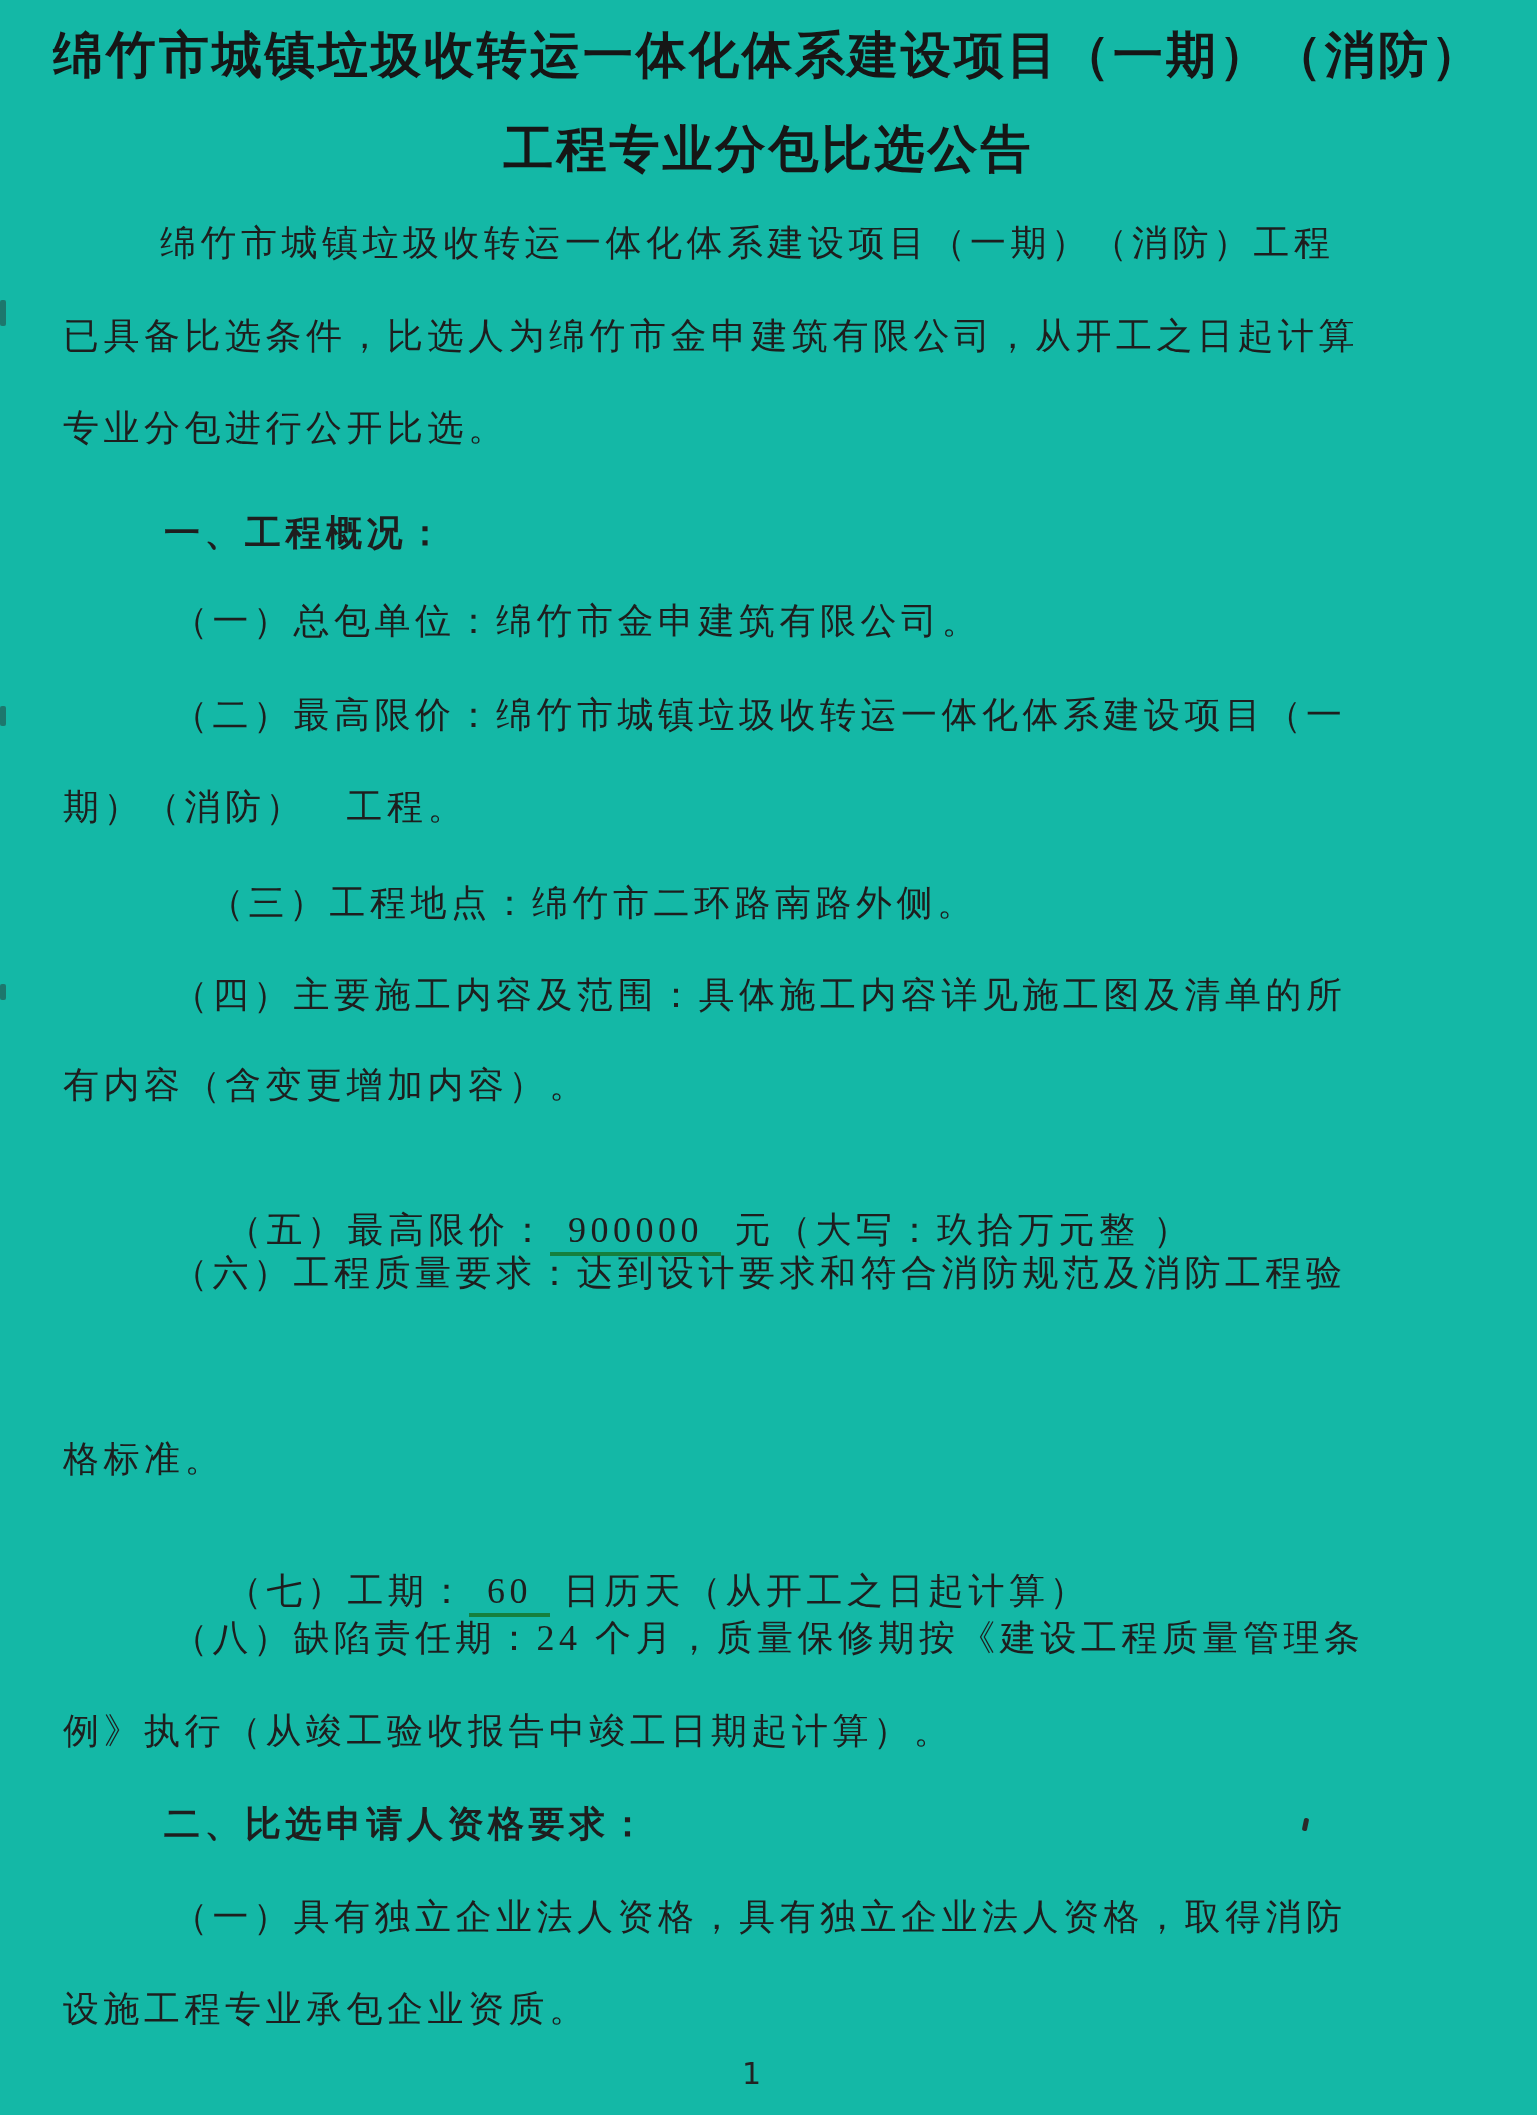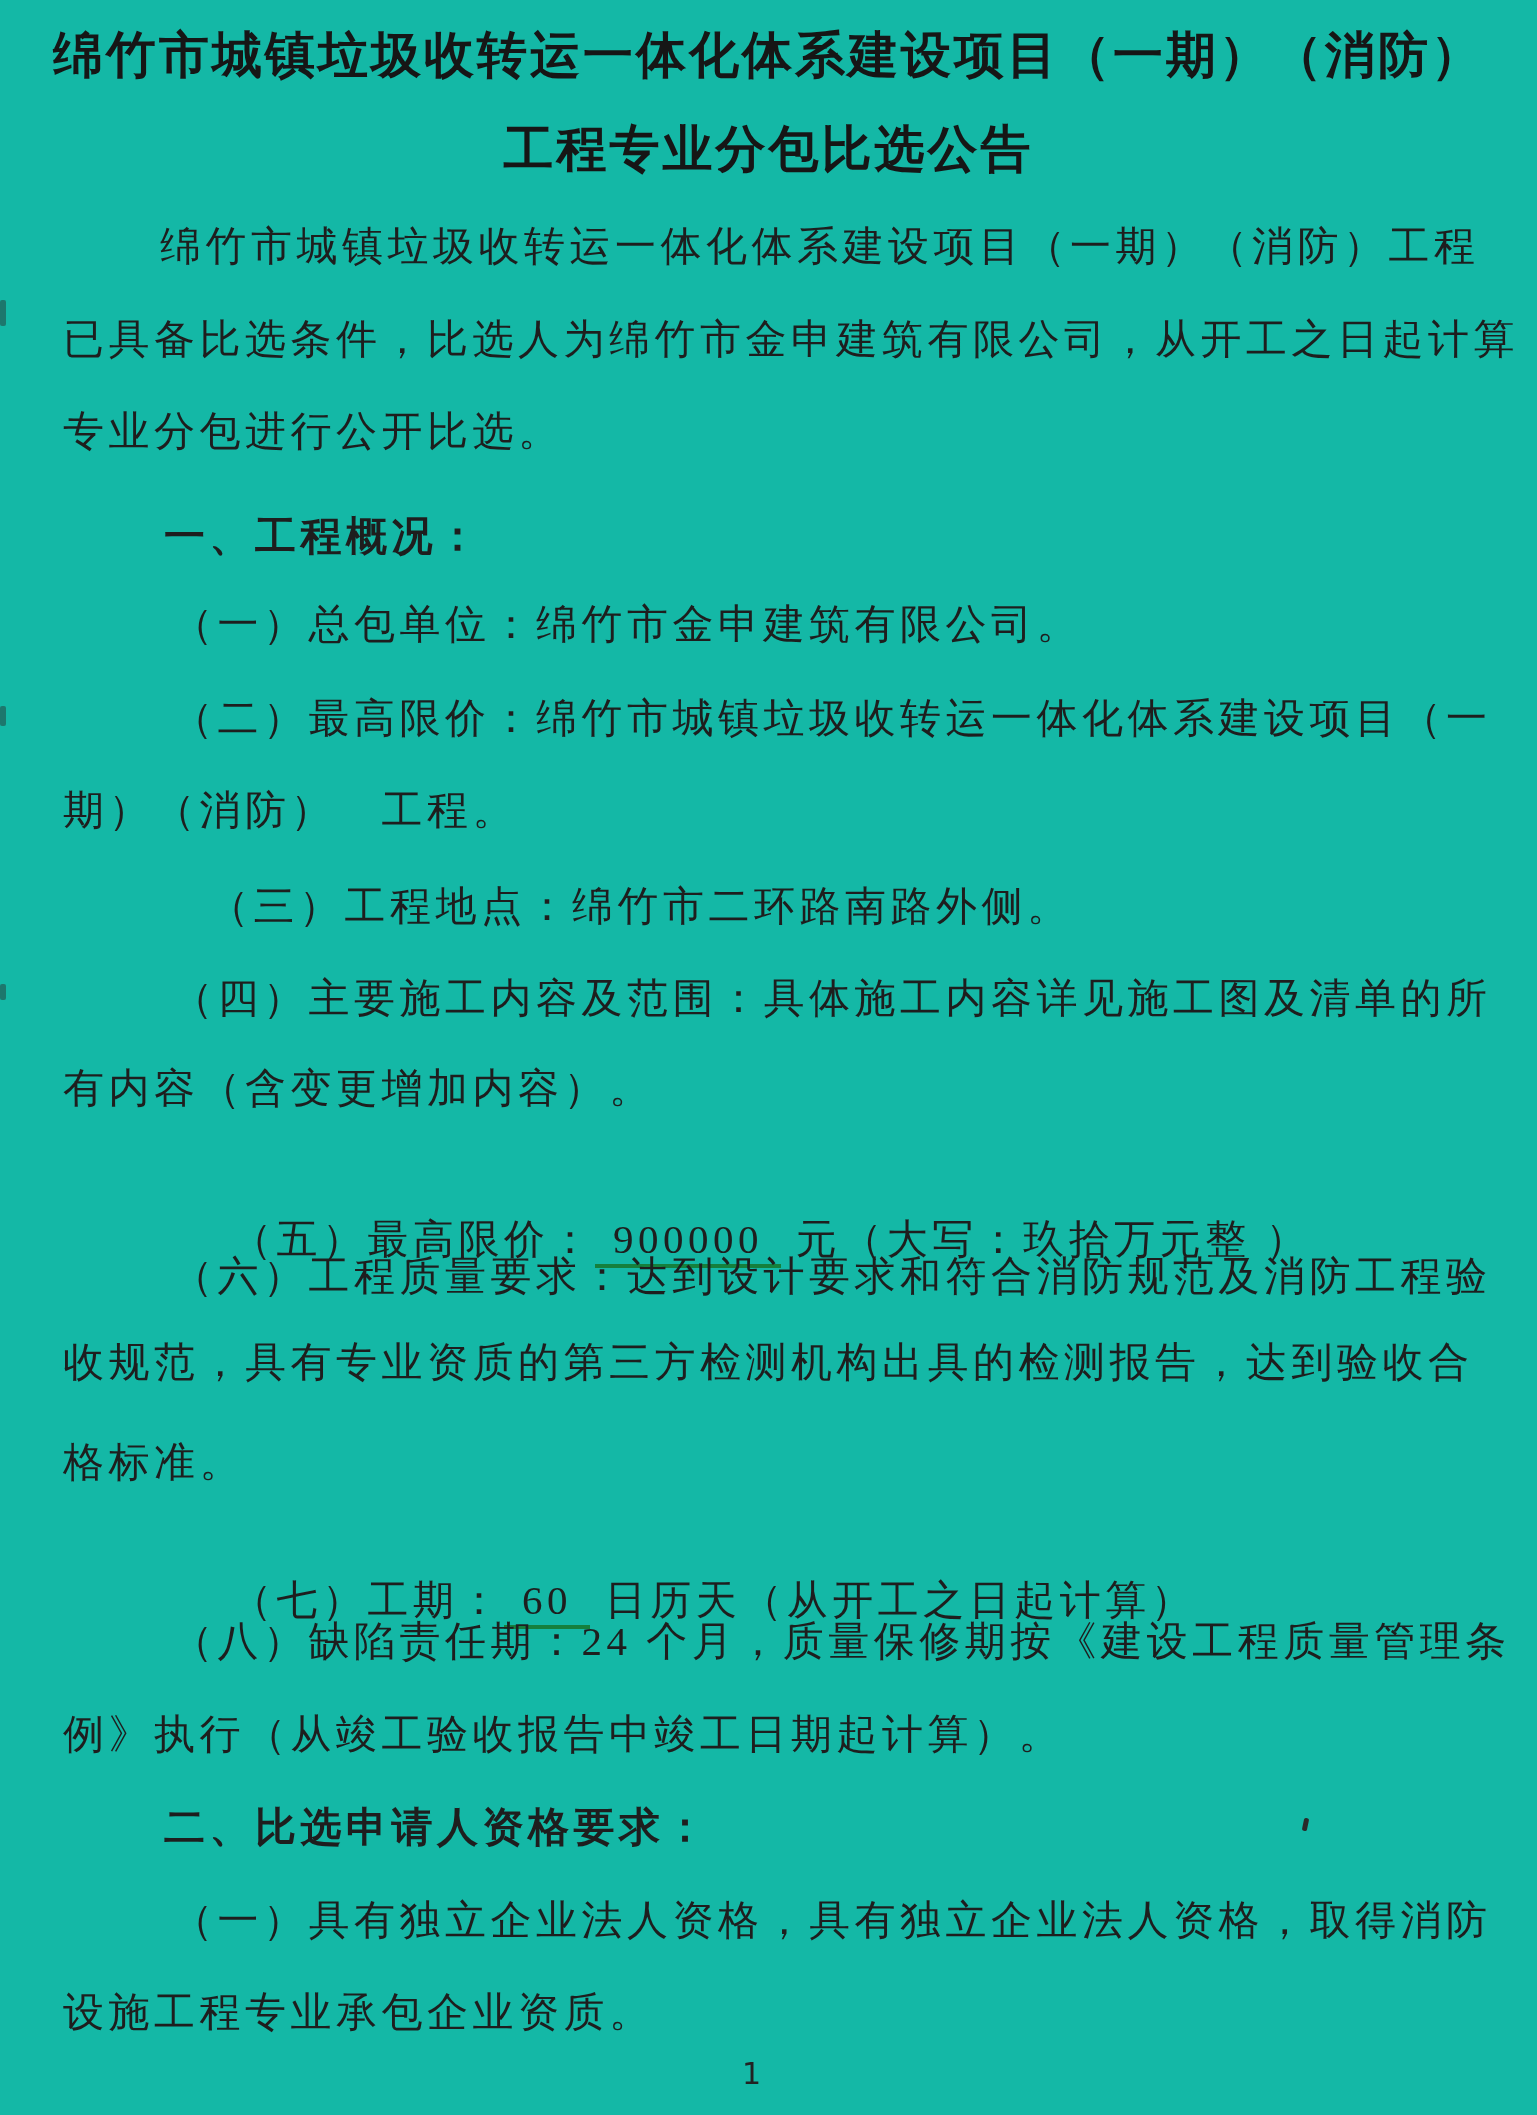--- a/index.html
+++ b/index.html
@@ -14,21 +14,21 @@
     margin: 0 auto;
     background: #14b8a6;
     overflow: hidden;
     font-family: "Liberation Serif", "DejaVu Serif", serif;
     color: #1e1e1e;
   }
   .line {
     position: absolute;
     left: 63px;
     white-space: pre;
-    font-size: 41px;
+    font-size: 36px;
     line-height: 1.2;
     letter-spacing: 4.5px;
     color: #1e1e1e;
   }
   .indent-item { left: 172px; }
   .indent-para { left: 160px; }
   .indent-heading { left: 148px; }
   .bold { font-weight: bold; margin-left: 16px; }
   .title-line {
     position: absolute;
@@ -99,21 +99,20 @@
   <div class="line indent-item" style="top: 882px; margin-left: 36px;">（三）工程地点：绵竹市二环路南路外侧。</div>
 
   <div class="line indent-item" style="top: 974px;">（四）主要施工内容及范围：具体施工内容详见施工图及清单的所</div>
   <div class="line" style="top: 1064px;">有内容（含变更增加内容）。</div>
 
   <div class="line indent-item" style="top: 1166px;">
     <span>（五）最高限价：</span><span class="uline">900000</span><span> 元（大写：玖拾万元整 ）</span>
   </div>
 
   <div class="line indent-item" style="top: 1252px;">（六）工程质量要求：达到设计要求和符合消防规范及消防工程验</div>
-  <div class="line" style="top: 1338px;">收规范，具有专业资质的第三方检测机构出具的检测报告，达到验收合</div>
   <div class="line" style="top: 1438px;">格标准。</div>
 
   <div class="line indent-item" style="top: 1527px;">
     <span>（七）工期：</span><span class="uline">60</span><span> 日历天（从开工之日起计算）</span>
   </div>
 
   <div class="line indent-item" style="top: 1617px;">（八）缺陷责任期：24 个月，质量保修期按《建设工程质量管理条</div>
   <div class="line" style="top: 1710px;">例》执行（从竣工验收报告中竣工日期起计算）。</div>
 
   <div class="line indent-heading bold" style="top: 1803px;">二、比选申请人资格要求：</div>

